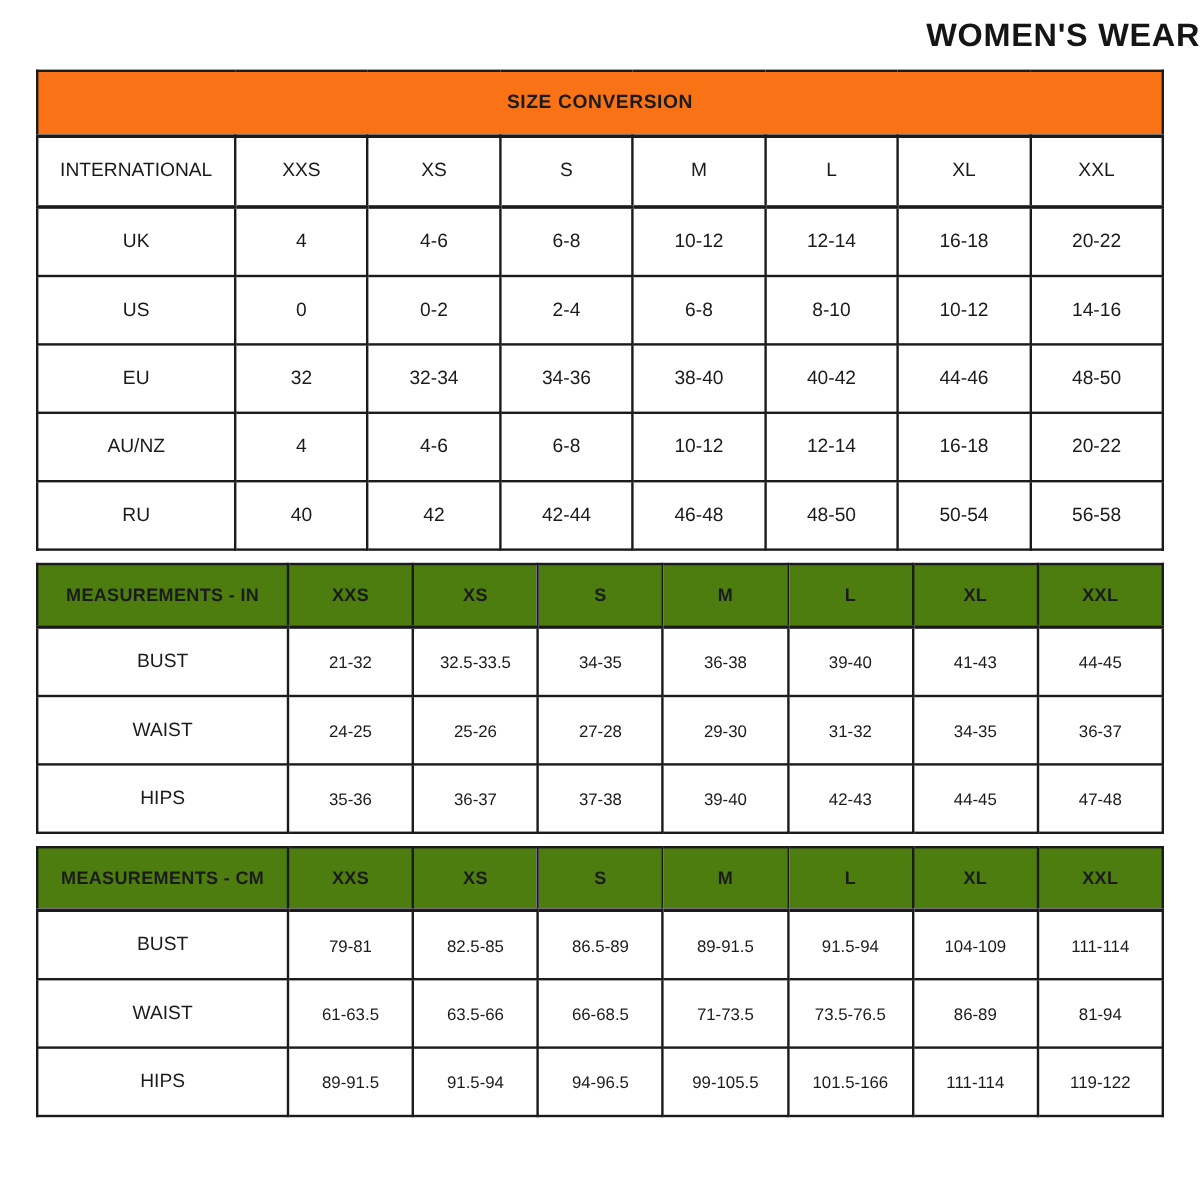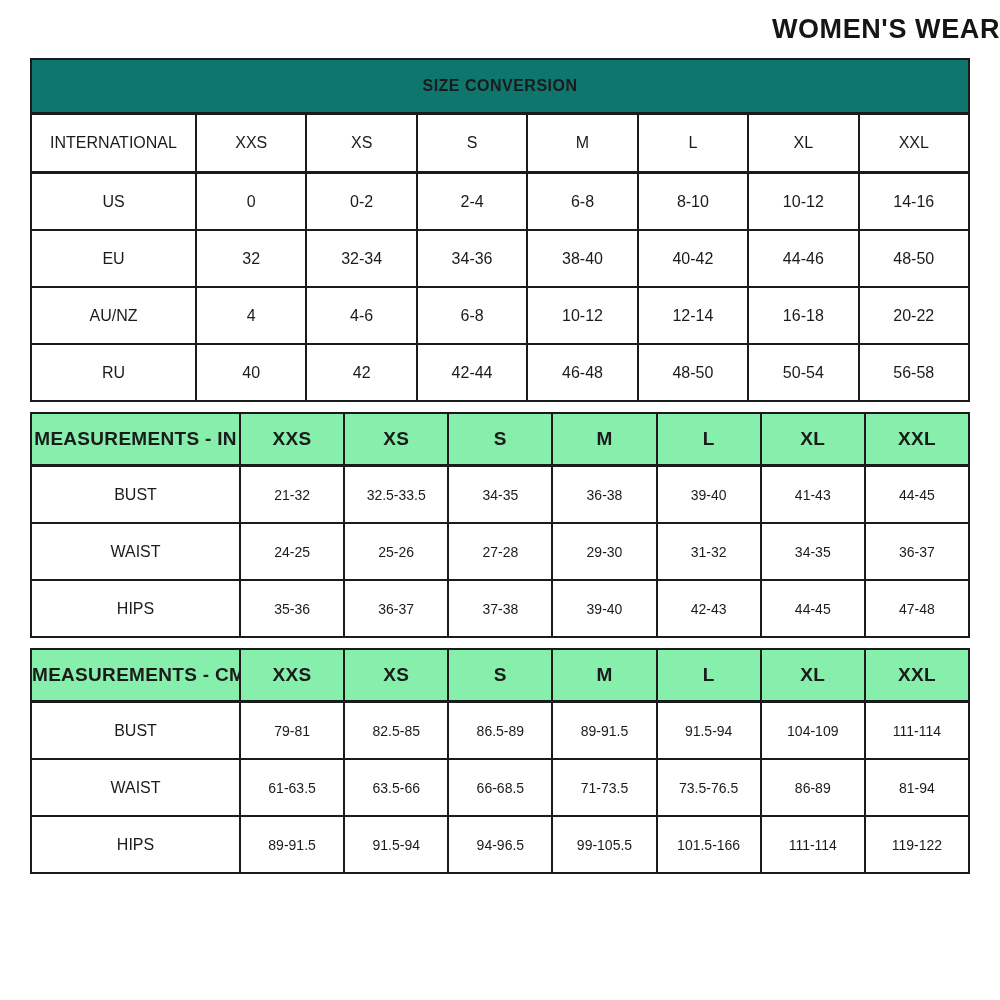--- a/index.html
+++ b/index.html
@@ -35,44 +35,44 @@
     text-align: center;
     vertical-align: middle;
     padding: 0;
     overflow: hidden;
     white-space: nowrap;
   }
   .tbl { border: 2px solid #1b1b1b; }
 
   
   .band {
-    background: #0f766e;
+    background: #f97316;
     height: 52px;
     font-size: 16px;
     font-weight: bold;
     letter-spacing: 0.5px;
     border-bottom-width: 3px !important;
   }
   .t-conv .colhead th {
     height: 56px;
     font-weight: normal;
     font-size: 16px;
     border-bottom-width: 3px;
   }
   .t-conv td, .t-conv .rowlabel {
     height: 55px;
     font-weight: normal;
     font-size: 16px;
   }
 
   
   .t-meas .mhead th {
-    background: #86efac;
+    background: #4d7c0f;
     height: 50px;
-    font-size: 19px;
+    font-size: 15px;
     font-weight: bold;
     letter-spacing: 0.3px;
     border-bottom-width: 3px;
   }
   .t-meas td {
     height: 55px;
     font-size: 14px;
     font-weight: normal;
   }
   .t-meas .rowlabel {
@@ -98,20 +98,30 @@
         </tr>
         <tr class="colhead">
           <th>INTERNATIONAL</th>
           <th>XXS</th>
           <th>XS</th>
           <th>S</th>
           <th>M</th>
           <th>L</th>
           <th>XL</th>
           <th>XXL</th>
+        </tr>
+        <tr>
+          <th class="rowlabel">UK</th>
+          <td class="val">4</td>
+          <td class="val">4-6</td>
+          <td class="val">6-8</td>
+          <td class="val">10-12</td>
+          <td class="val">12-14</td>
+          <td class="val">16-18</td>
+          <td class="val">20-22</td>
         </tr>
         <tr>
           <th class="rowlabel">US</th>
           <td class="val">0</td>
           <td class="val">0-2</td>
           <td class="val">2-4</td>
           <td class="val">6-8</td>
           <td class="val">8-10</td>
           <td class="val">10-12</td>
           <td class="val">14-16</td>

